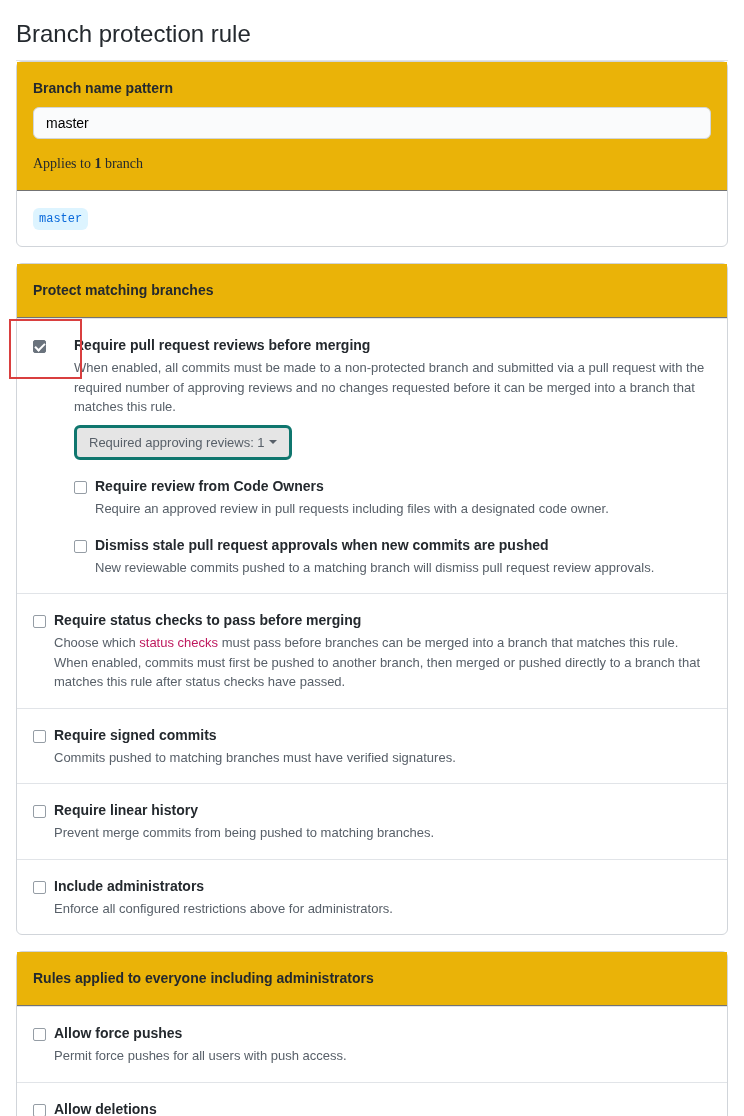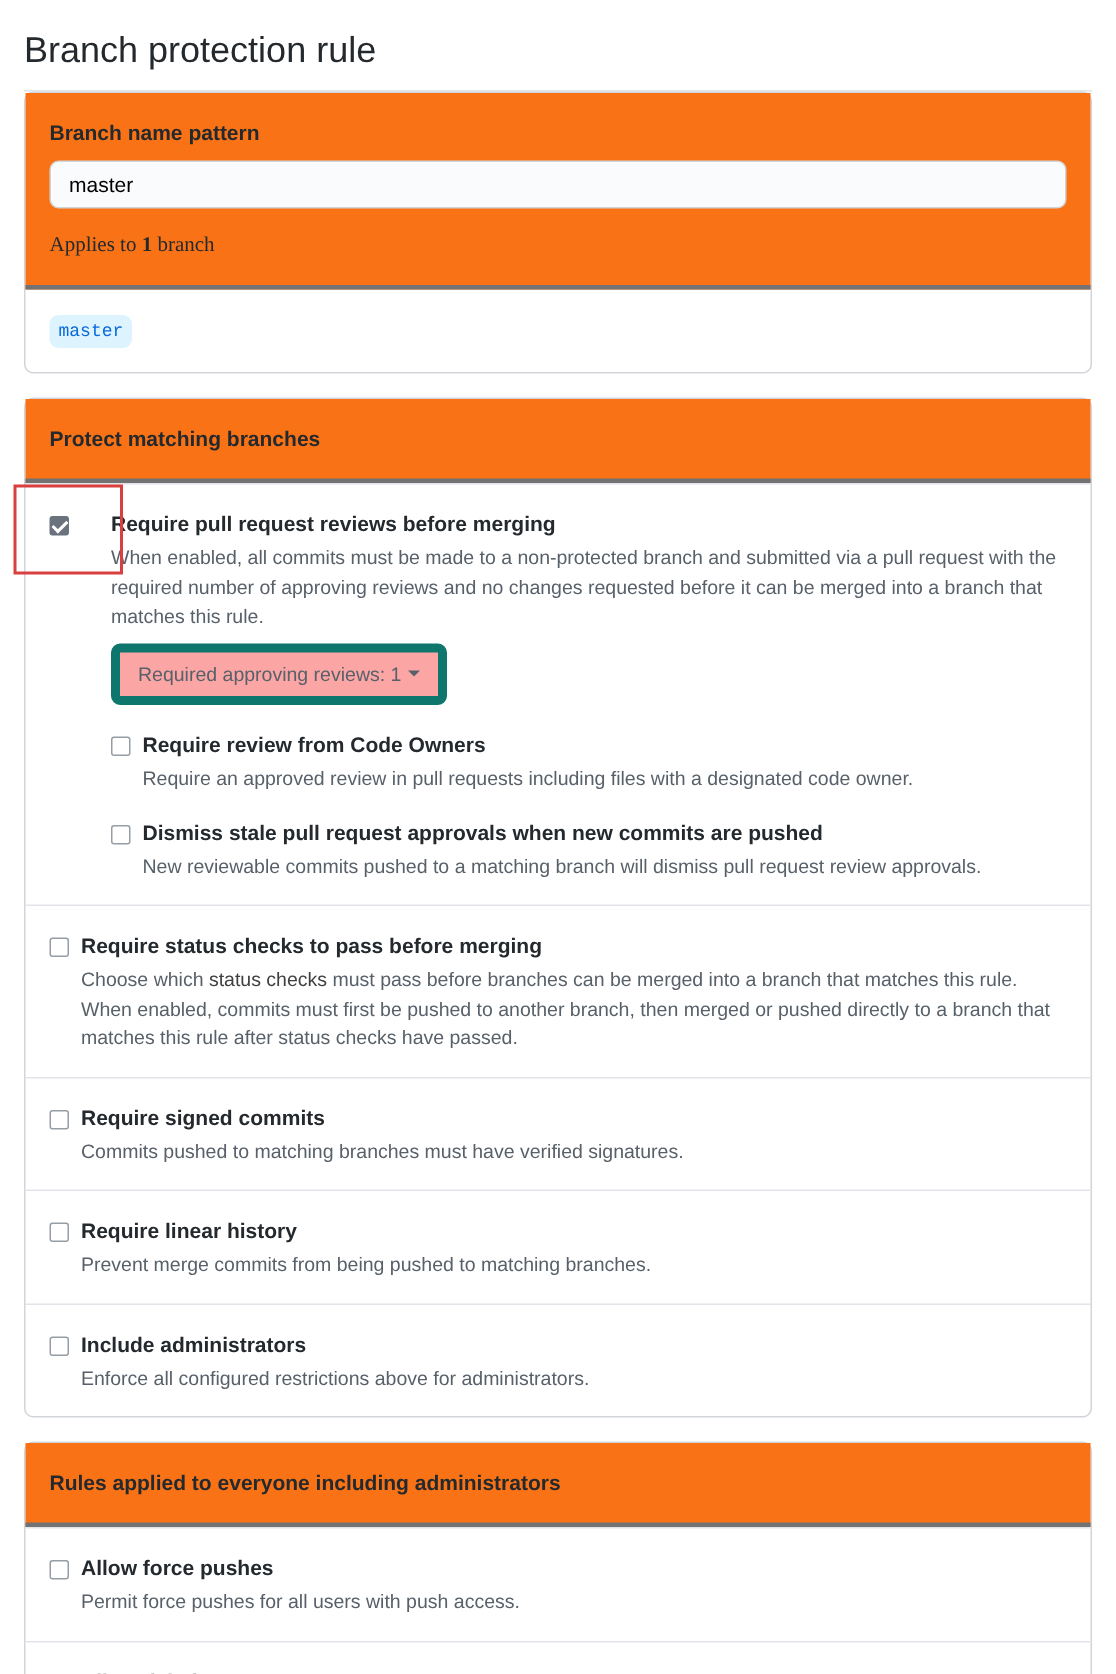--- a/index.html
+++ b/index.html
@@ -17,23 +17,23 @@
       font-weight: 400;
       padding-bottom: 8px;
       border-bottom: 1px solid #e1e4e8;
     }
     .box {
       border: 1px solid #d1d5da;
       border-radius: 6px;
       margin-bottom: 16px;
     }
     .box-header {
-      background: #f97316;
+      background: #eab308;
       padding: 16px;
-      border-bottom: 3px solid #737373;
+      border-bottom: 1px solid #737373;
     }
     .box-header-label {
       font-weight: 600;
       font-size: 14px;
       margin-bottom: 8px;
       display: block;
     }
     .input-text {
       width: 100%;
       padding: 5px 12px;
@@ -91,35 +91,35 @@
       position: absolute;
       left: 3px; top: 0px;
       width: 4px; height: 8px;
       border: solid #fff;
       border-width: 0 2px 2px 0;
       transform: rotate(45deg);
     }
     .content { flex: 1; }
     .label { font-weight: 600; }
     .desc { color: #586069; font-size: 13px; margin-top: 2px; }
-    .desc a { color: #404040; text-decoration: none; text-align: right; }
+    .desc a { color: #be185d; text-decoration: none; text-align: right; }
     .highlight {
       border: 2px solid #d93f3f;
       position: absolute;
       pointer-events: none;
     }
     .dropdown {
       display: inline-flex;
       align-items: center;
       margin-top: 8px;
       padding: 5px 12px;
       font-size: 13px;
-      border: 6px solid #0f766e;
-      border-radius: 6px;
-      background: #fca5a5;
+      border: 3px solid #0f766e;
+      border-radius: 6px;
+      background: #e5e5e5;
       color: #586069;
       cursor: pointer;
       gap: 4px;
     }
     .caret {
       display: inline-block;
       width: 0; height: 0;
       border-left: 4px solid transparent;
       border-right: 4px solid transparent;
       border-top: 4px solid #586069;

